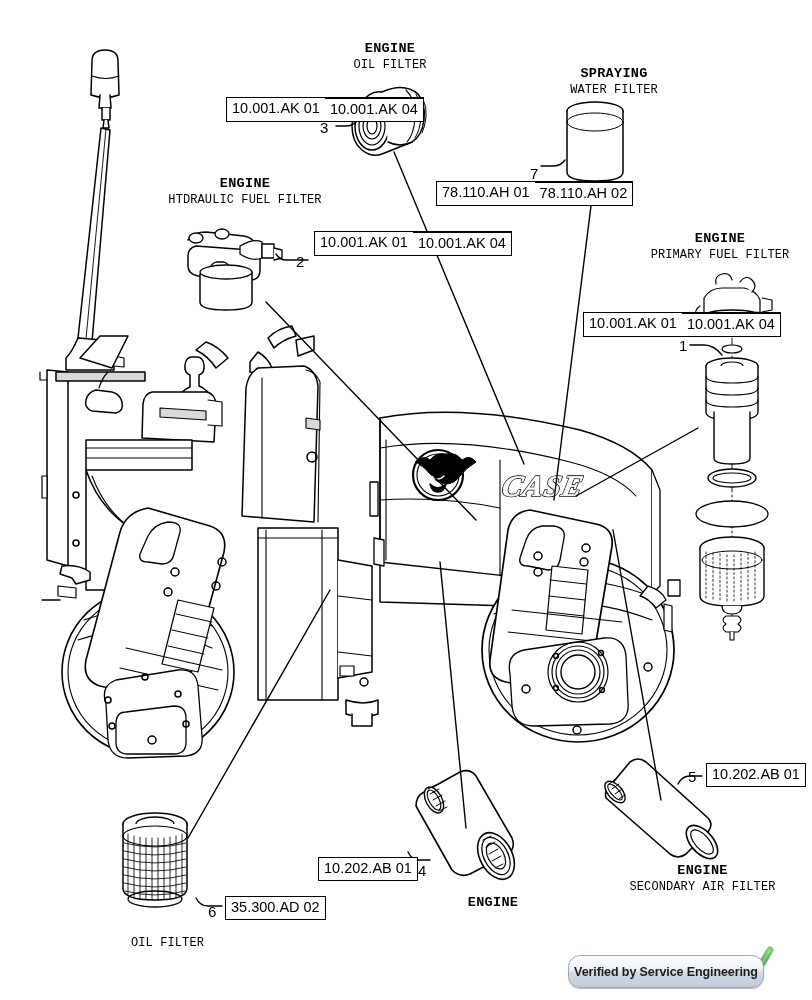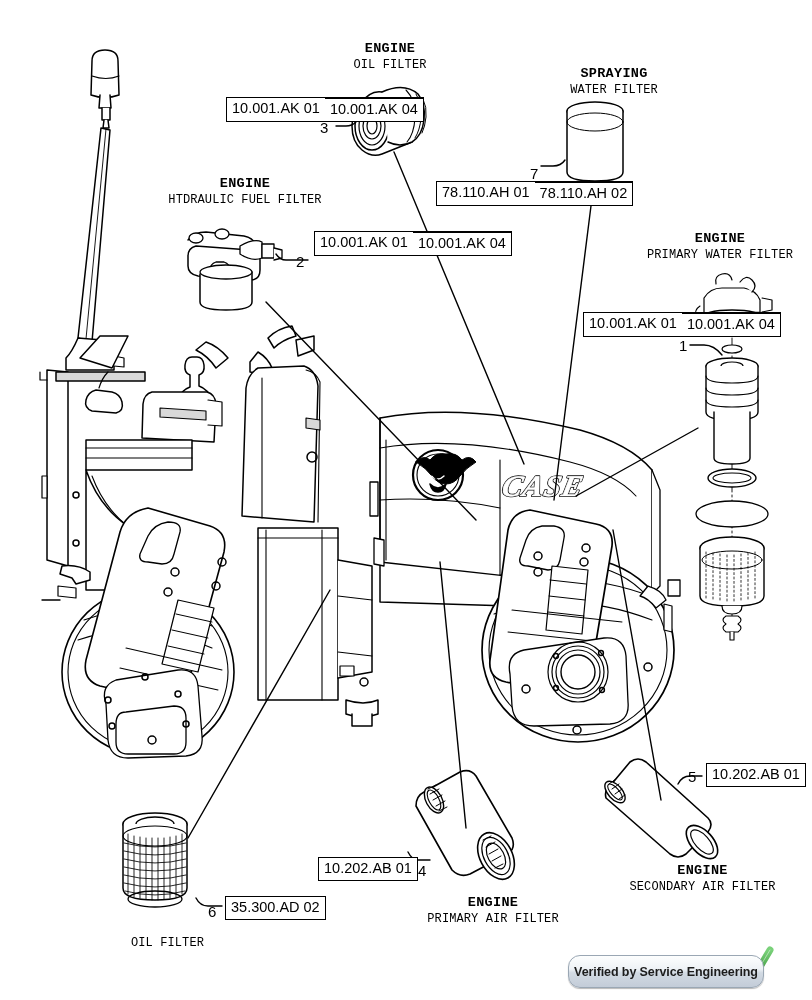--- a/index.html
+++ b/index.html
@@ -470,21 +470,21 @@
     <span class="l2">HTDRAULIC FUEL FILTER</span>
   </div>
   <div class="pn-stack" style="left:314px; top:231px;">
     <div class="pn">10.001.AK 01</div>
     <div class="pn">10.001.AK 04</div>
   </div>
   <div class="idx" style="left:296px; top:254px;">2</div>
 
   <div class="grp-title" style="left:630px; top:230px; width:180px;">
     <span class="l1">ENGINE</span>
-    <span class="l2">PRIMARY WATER FILTER</span>
+    <span class="l2">PRIMARY FUEL FILTER</span>
   </div>
   <div class="pn-stack" style="left:583px; top:312px;">
     <div class="pn">10.001.AK 01</div>
     <div class="pn">10.001.AK 04</div>
   </div>
   <div class="idx" style="left:679px; top:338px;">1</div>
 
   <div class="pn-stack" style="left:706px; top:763px;">
     <div class="pn">10.202.AB 01</div>
   </div>
@@ -493,21 +493,20 @@
     <span class="l1">ENGINE</span>
     <span class="l2">SECONDARY AIR FILTER</span>
   </div>
 
   <div class="pn-stack" style="left:318px; top:857px;">
     <div class="pn">10.202.AB 01</div>
   </div>
   <div class="idx" style="left:418px; top:863px;">4</div>
   <div class="grp-title" style="left:382px; top:894px; width:222px;">
     <span class="l1">ENGINE</span>
-    <span class="l2">PRIMARY AIR FILTER</span>
   </div>
 
   <div class="pn-stack" style="left:225px; top:896px;">
     <div class="pn">35.300.AD 02</div>
   </div>
   <div class="idx" style="left:208px; top:904px;">6</div>
   <div class="grp-title" style="left:50px; top:936px; width:235px;">
     <span class="l2">OIL FILTER</span>
   </div>
 

